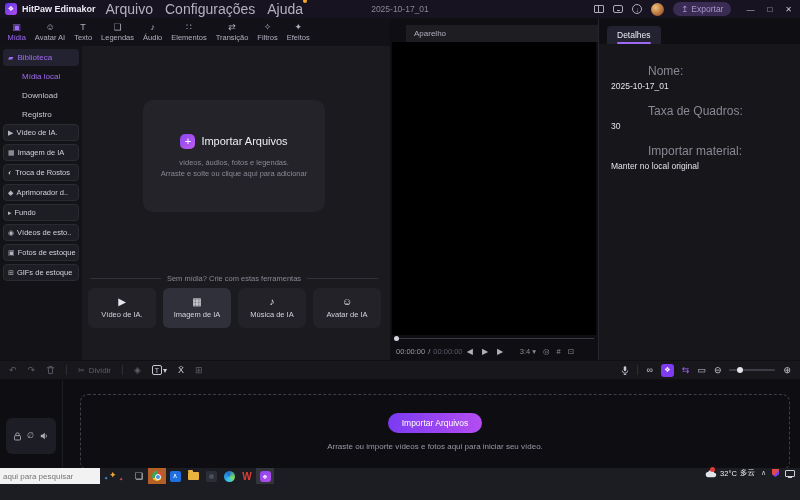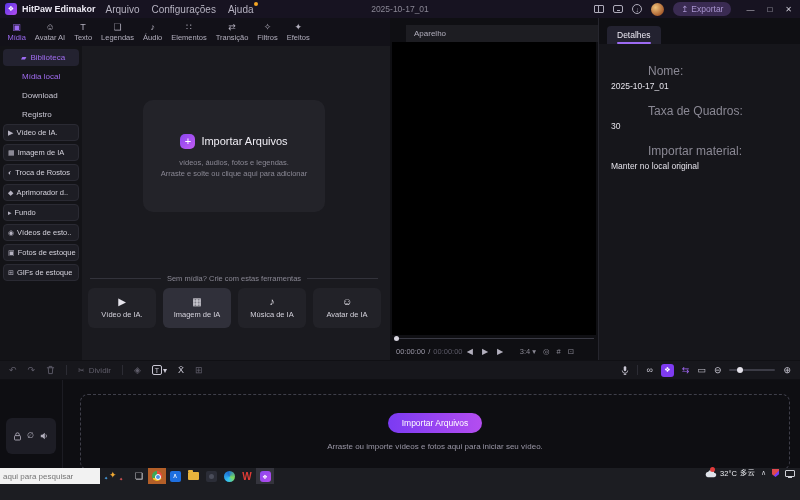--- a/index.html
+++ b/index.html
@@ -4,21 +4,21 @@
 <style>
   * { margin:0; padding:0; box-sizing:border-box; }
   html,body { width:800px; height:500px; overflow:hidden; }
   body { position:relative; background:#0e0e11; font-family:"Liberation Sans", sans-serif; color:#c9c7d3; -webkit-font-smoothing:antialiased; }
 
   
   .titlebar { position:absolute; top:0; left:0; right:0; height:18px; background:#171321; display:flex; align-items:center; z-index:5; }
   .logo { width:12px; height:12px; margin-left:5px; border-radius:3px; background:linear-gradient(135deg,#5a35e8,#b44df0); display:flex; align-items:center; justify-content:center; font-size:7px; color:#fff; }
   .app-title { font-size:9px; font-weight:bold; color:#ece9f3; margin-left:5px; white-space:nowrap; }
   .menus { display:flex; margin-left:10px; gap:12px; }
-  .menu-item { font-size:10px; color:#b5b2c0; cursor:default; position:relative; white-space:nowrap; }
+  .menu-item { font-size:14px; color:#b5b2c0; cursor:default; position:relative; white-space:nowrap; }
   .menu-item .dot { position:absolute; top:-2px; right:-4px; width:4px; height:4px; border-radius:50%; background:#f5a623; }
   .proj-title { position:absolute; left:0; right:0; text-align:center; font-size:8.5px; color:#8a8795; pointer-events:none; }
   .tb-right { margin-left:auto; display:flex; align-items:center; gap:9px; padding-right:8px; z-index:2; }
   .tb-ic-layout { width:10px; height:8px; border:1px solid #aeabba; border-radius:1px; position:relative; }
   .tb-ic-layout::after { content:""; position:absolute; left:3px; top:0; bottom:0; width:1px; background:#aeabba; }
   .tb-ic-feedback { width:10px; height:8px; border:1px solid #aeabba; border-radius:2px; position:relative; }
   .tb-ic-feedback::after { content:""; position:absolute; left:3px; top:2px; width:3px; height:2px; border-bottom:1px solid #aeabba; }
   .tb-ic-download { width:10px; height:10px; border:1px solid #aeabba; border-radius:50%; display:flex; align-items:center; justify-content:center; font-size:7px; color:#aeabba; line-height:1; }
   .tb-avatar { width:13px; height:13px; border-radius:50%; background:radial-gradient(circle at 35% 35%, #f0c27b, #a95f2f 70%, #6e3b1c); }
   .export-btn { height:14px; display:flex; align-items:center; gap:3px; background:#3a2b52; border-radius:7px; padding:0 8px; color:#a894cf; font-size:8.5px; cursor:pointer; white-space:nowrap; }
@@ -27,21 +27,21 @@
 
   
   .tabbar { position:absolute; top:18px; left:0; width:390px; height:28px; background:#121118; display:flex; align-items:center; padding-left:3px; }
   .tab { display:flex; flex-direction:column; align-items:center; justify-content:center; padding:0 4.5px; height:100%; cursor:pointer; color:#b2afbd; }
   .tab .t-ic { font-size:9px; line-height:10px; height:11px; }
   .tab .t-lb { font-size:7.5px; line-height:9px; white-space:nowrap; }
   .tab.active { color:#9d6bf3; }
 
   
   .sidebar { position:absolute; top:46px; left:0; width:82px; height:314px; background:#131317; padding-top:3px; }
-  .sb-lib { margin:0 3px 1px 3px; height:17px; background:#232230; border-radius:4px; display:flex; align-items:center; gap:4px; padding-left:18px; color:#a06cf0; font-size:8px; cursor:pointer; }
+  .sb-lib { margin:0 3px 1px 3px; height:17px; background:#232230; border-radius:4px; display:flex; align-items:center; gap:4px; padding-left:5px; color:#a06cf0; font-size:8px; cursor:pointer; }
   .sb-lib .f-ic { font-size:7px; color:#9d6bf3; }
   .sb-sub { height:19px; display:flex; align-items:center; padding-left:22px; font-size:8px; color:#c9c7d3; cursor:pointer; white-space:nowrap; }
   .sb-sub.active { color:#a06cf0; }
   .sb-tool { margin:0 3px 3px 3px; height:17px; background:#1d1d24; border:1px solid #2a2a33; border-radius:4px; display:flex; align-items:center; gap:3px; padding-left:4px; font-size:7.5px; color:#d4d2dc; cursor:pointer; white-space:nowrap; overflow:hidden; }
   .sb-tool .s-ic { font-size:7px; color:#b5b2c0; flex:0 0 auto; }
 
   
   .media { position:absolute; top:46px; left:82px; width:308px; height:314px; background:#1a1a1f; }
   .import-card { position:absolute; left:61px; top:54px; width:182px; height:112px; background:#232329; border-radius:10px; display:flex; flex-direction:column; align-items:center; justify-content:center; cursor:pointer; }
   .ic-row { display:flex; align-items:center; gap:6px; }

